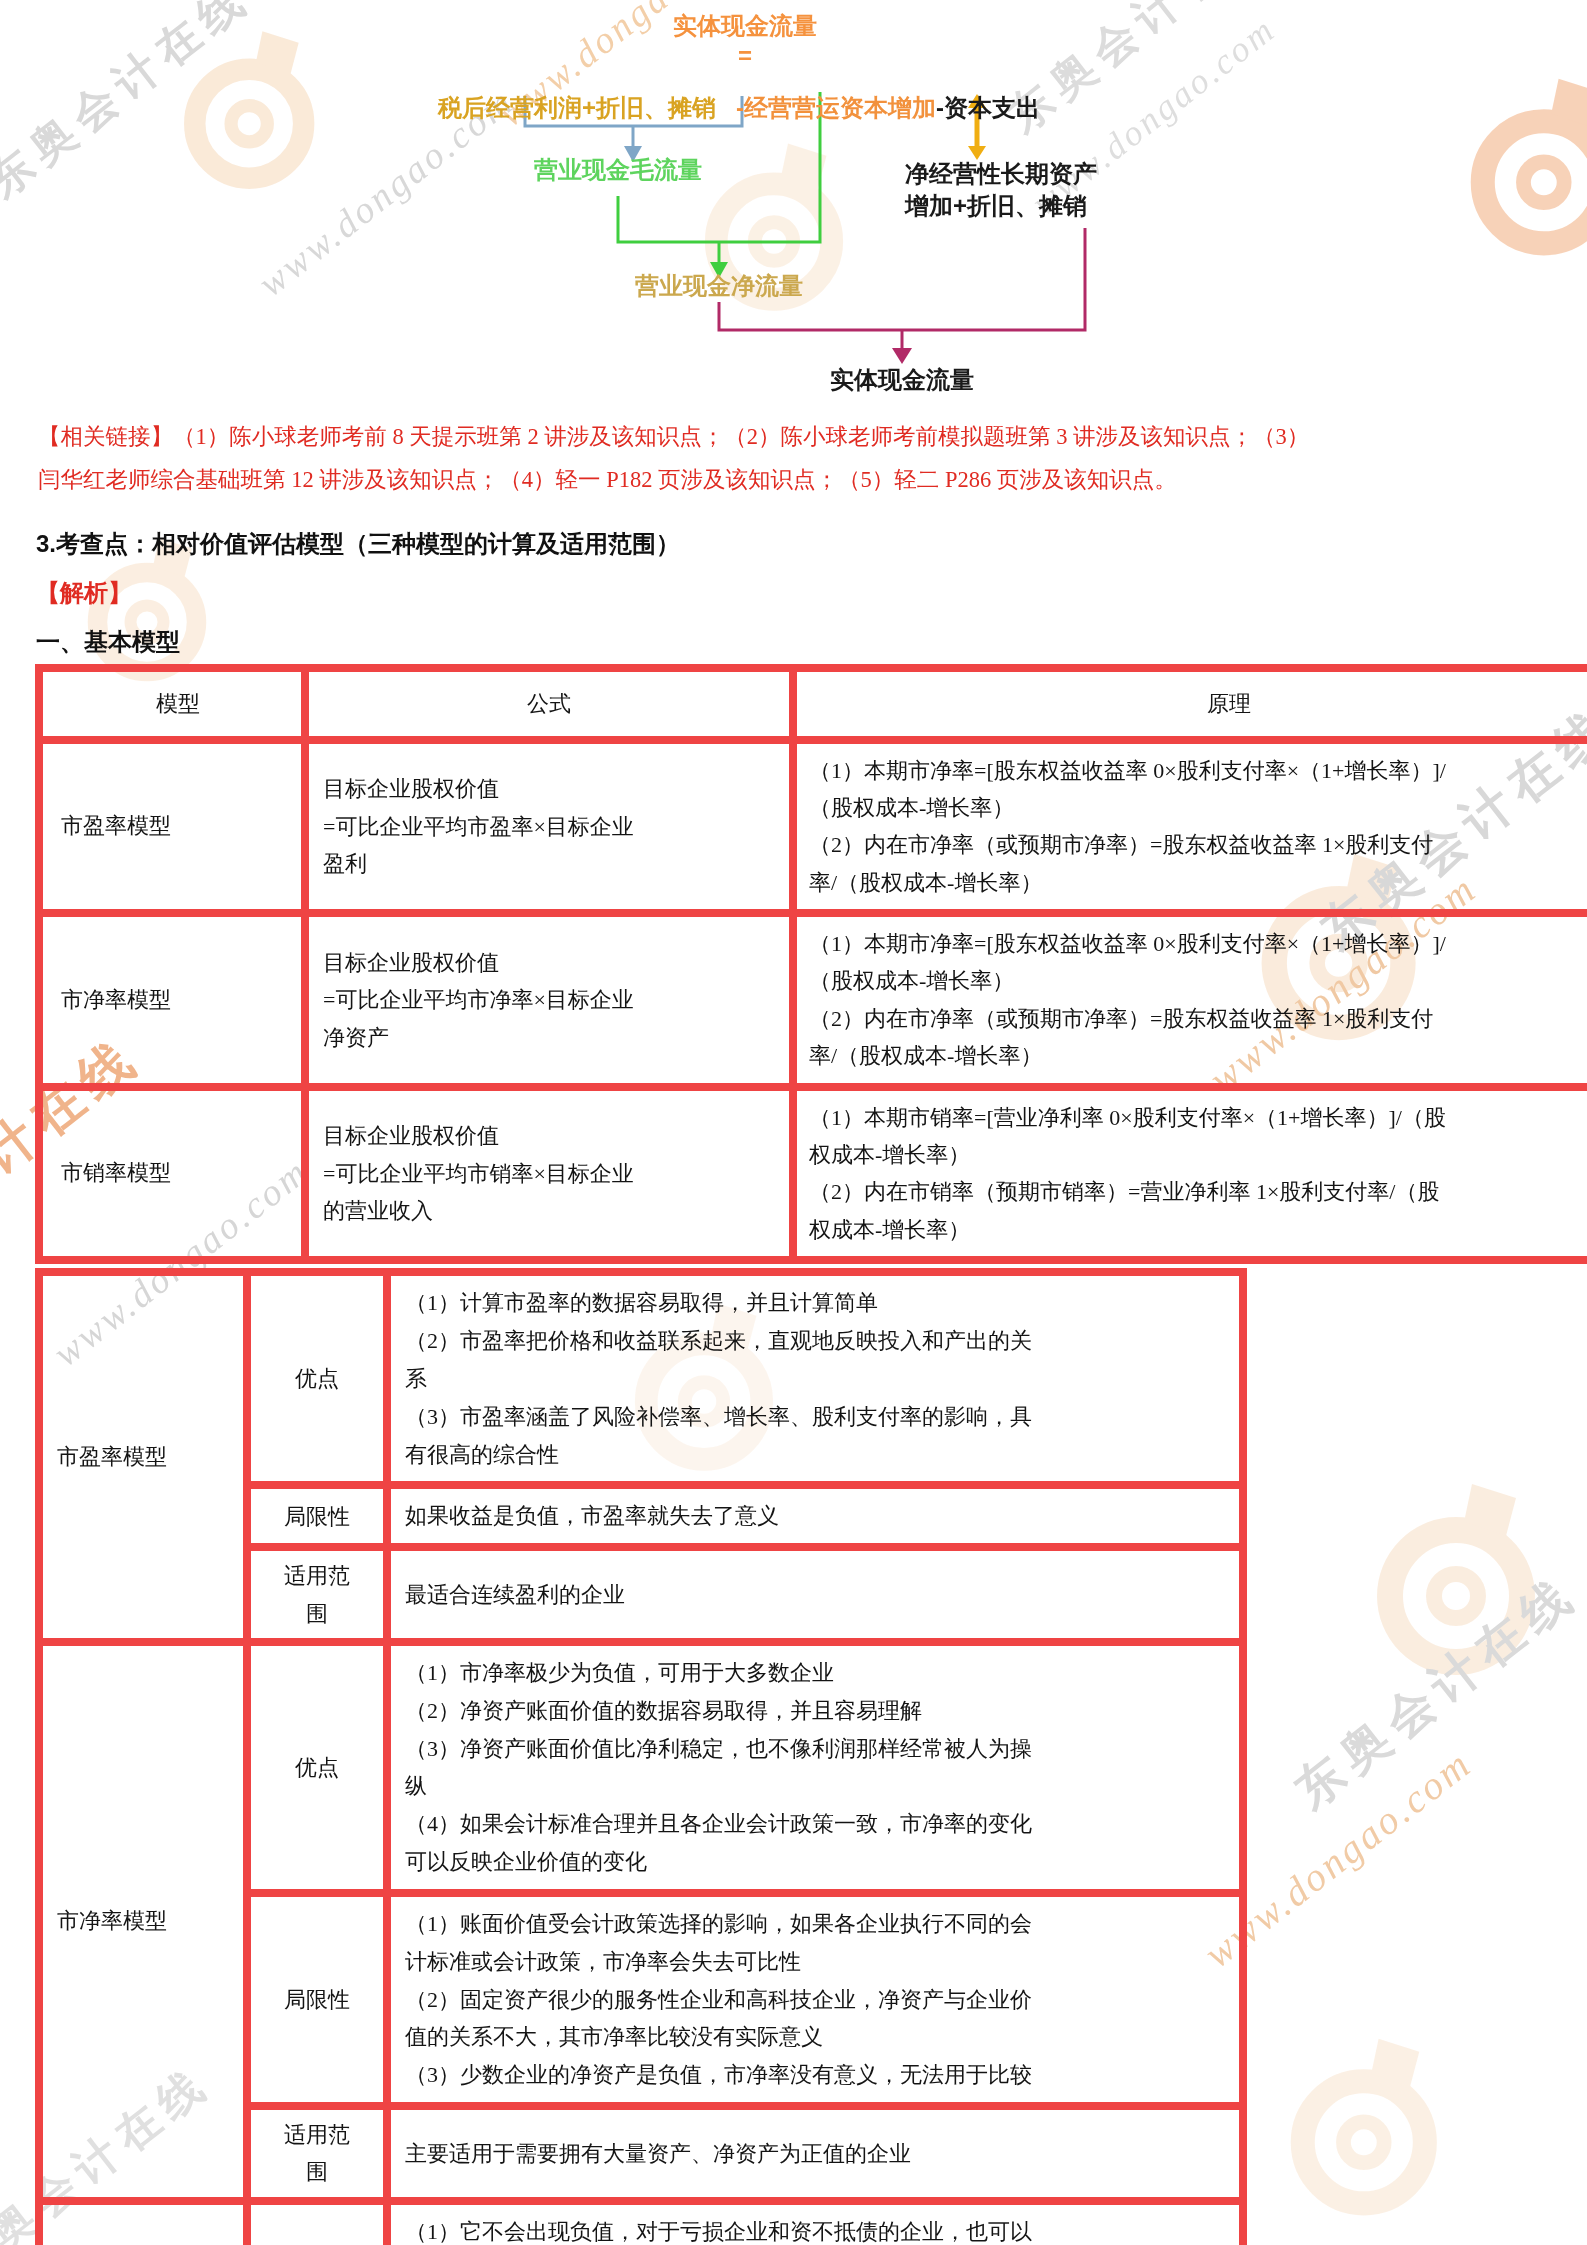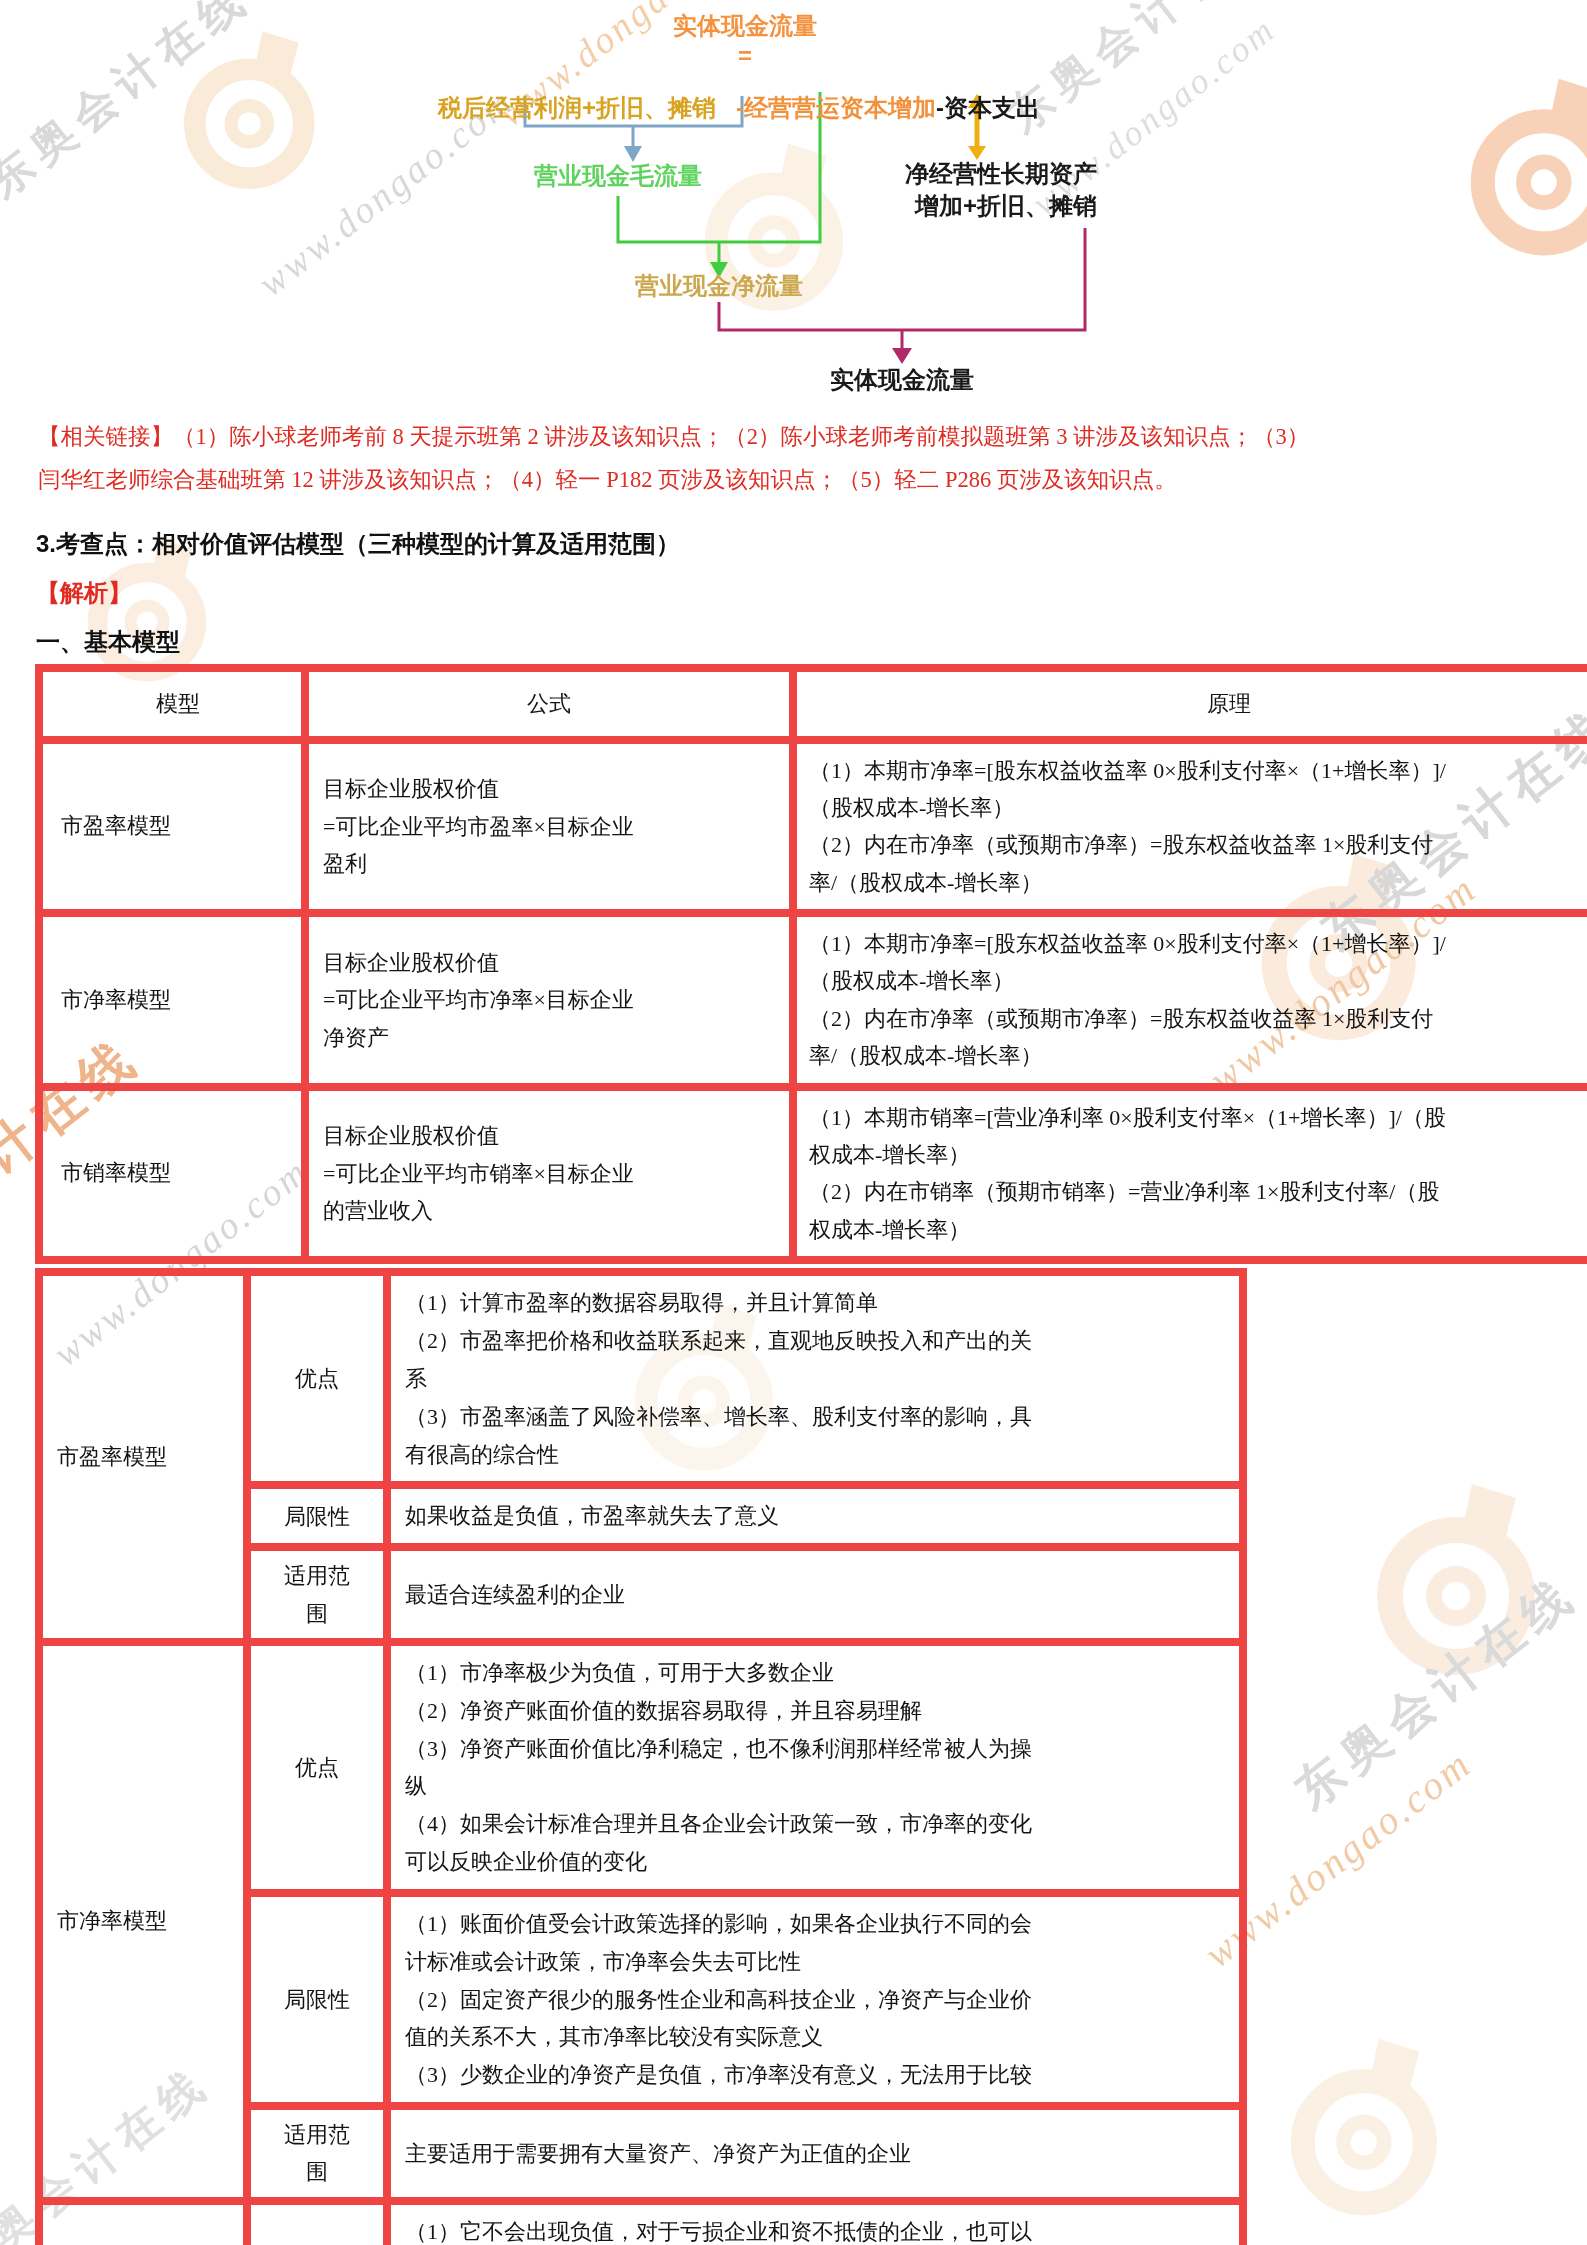--- a/index.html
+++ b/index.html
@@ -10,21 +10,21 @@
   
   .wm-layer{position:absolute;inset:0;z-index:0;pointer-events:none;}
   .wm-text{position:absolute;white-space:nowrap;transform:rotate(-38deg);
     font-family:"Liberation Sans",sans-serif;font-weight:bold;letter-spacing:9px;}
   .wm-url{position:absolute;white-space:nowrap;transform:rotate(-38deg);
     font-family:"Liberation Serif",serif;font-style:italic;letter-spacing:3px;}
   .wm-ring{position:absolute;}
   
   .content{position:relative;z-index:1;}
   
-  .fc{position:relative;width:1587px;height:400px;text-align:right;}
+  .fc{position:relative;width:1587px;height:400px;}
   .fc-label{position:absolute;font-family:"Liberation Sans",sans-serif;
     font-weight:bold;font-size:24px;line-height:32px;white-space:pre-line;}
   .fc-svg{position:absolute;left:0;top:0;}
   
   .links-para{margin:16px 24px 0 38px;width:1520px;font-size:22.5px;line-height:1.9;
     color:#E02B22;white-space:pre-line;}
   
   .h-point{margin:26px 0 0 36px;font-family:"Liberation Sans",sans-serif;
     font-weight:bold;font-size:24px;color:#111;}
   .h-analysis{margin:17px 0 0 36px;font-family:"Liberation Sans",sans-serif;
@@ -126,21 +126,21 @@
 
       <path d="M719,302 L719,330 L1085,330 L1085,228" fill="none" stroke="#B12A67" stroke-width="3"></path>
       <line x1="902" y1="330" x2="902" y2="352" stroke="#B12A67" stroke-width="3"></line>
       <polygon points="902,364 892,348 912,348" fill="#B12A67"></polygon>
     </svg>
     <div class="fc-label" style="left: 673px; top: 10px; color: rgb(245, 146, 62);">实体现金流量</div>
     <div class="fc-label" style="left: 738px; top: 40px; color: rgb(245, 146, 62);">=</div>
     <div class="fc-label" style="left:438px;top:60px;">
       <span style="color: rgb(217, 163, 34);">税后经营利润+折旧、摊销</span><span style="color: rgb(242, 145, 60); padding-left: 20px;">-经营营运资本增加</span><span style="color: rgb(26, 26, 26);">-资本支出</span>
     </div>
-    <div class="fc-label" style="left: 534px; top: 160px; color: rgb(94, 212, 94);">营业现金毛流量</div>
+    <div class="fc-label" style="left: 534px; top: 154px; color: rgb(94, 212, 94);">营业现金毛流量</div>
     <div class="fc-label" style="left: 905px; top: 158px; color: rgb(26, 26, 26);">净经营性长期资产
 增加+折旧、摊销</div>
     <div class="fc-label" style="left: 635px; top: 270px; color: rgb(203, 168, 78);">营业现金净流量</div>
     <div class="fc-label" style="left: 830px; top: 364px; color: rgb(26, 26, 26);">实体现金流量</div>
   </div>
 
   <p class="links-para">【相关链接】（1）陈小球老师考前 8 天提示班第 2 讲涉及该知识点；（2）陈小球老师考前模拟题班第 3 讲涉及该知识点；（3）
 闫华红老师综合基础班第 12 讲涉及该知识点；（4）轻一 P182 页涉及该知识点；（5）轻二 P286 页涉及该知识点。</p>
 
   <div class="h-point">3.考查点：相对价值评估模型（三种模型的计算及适用范围）</div>

